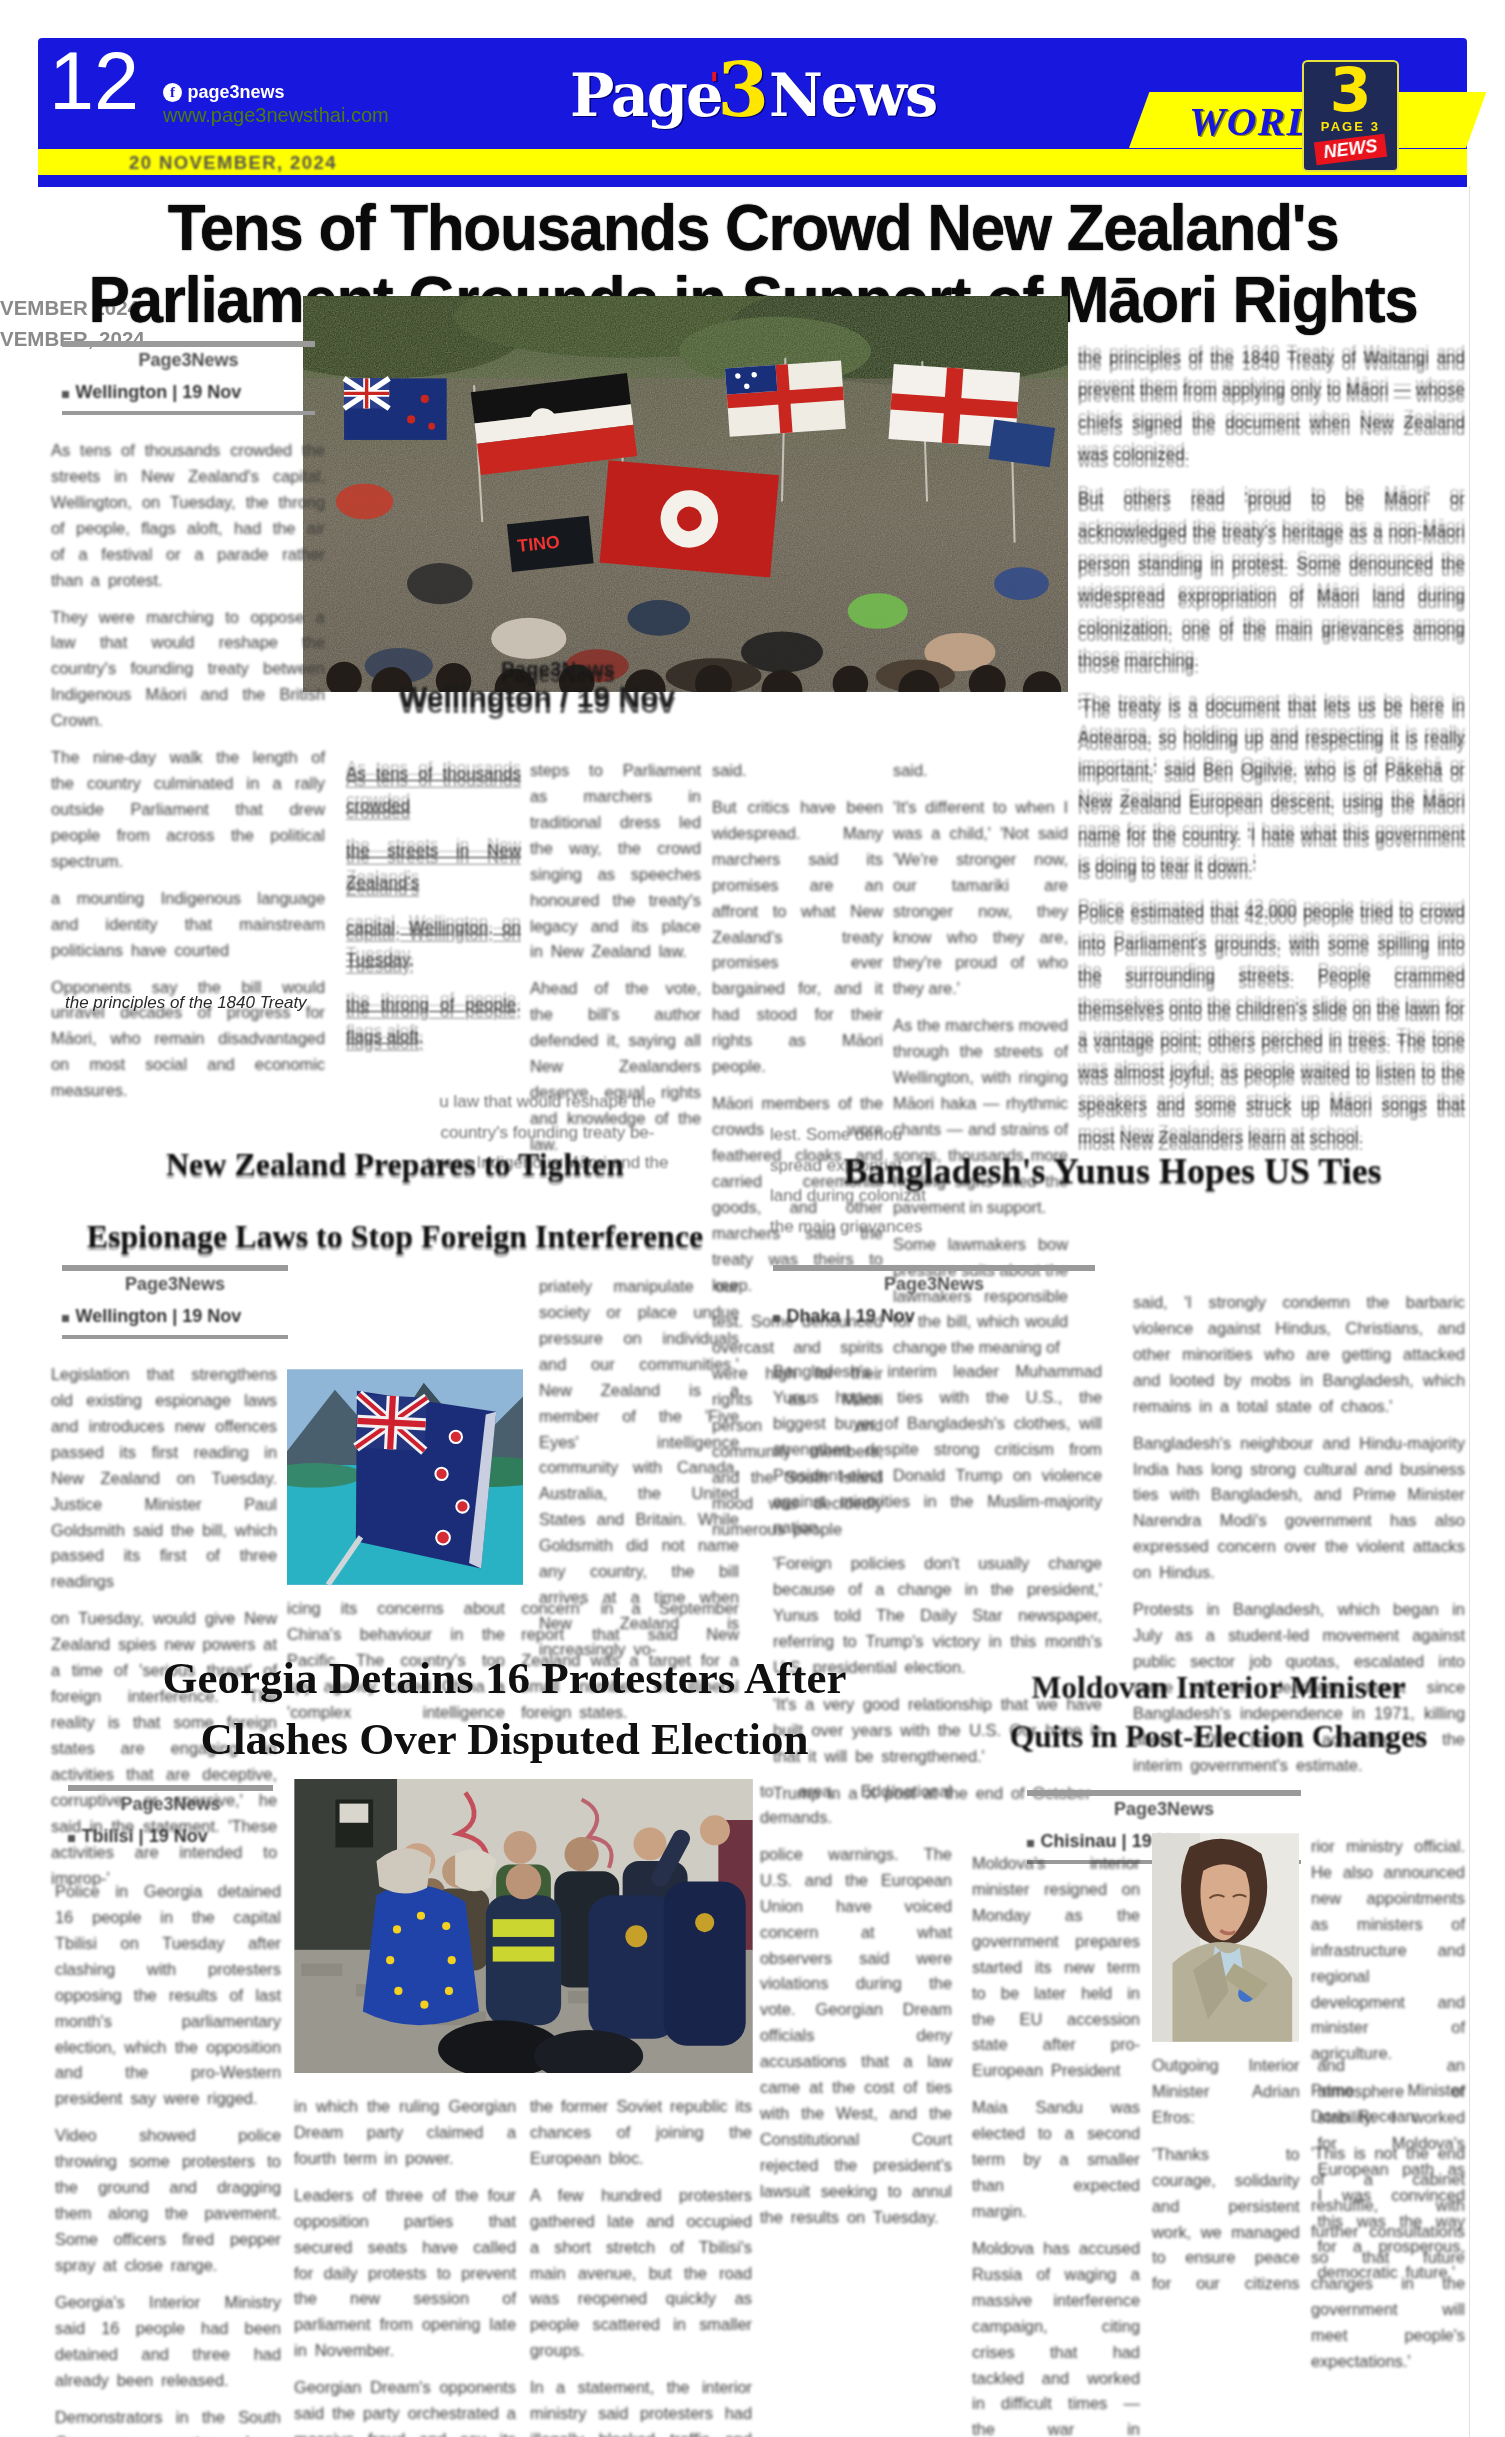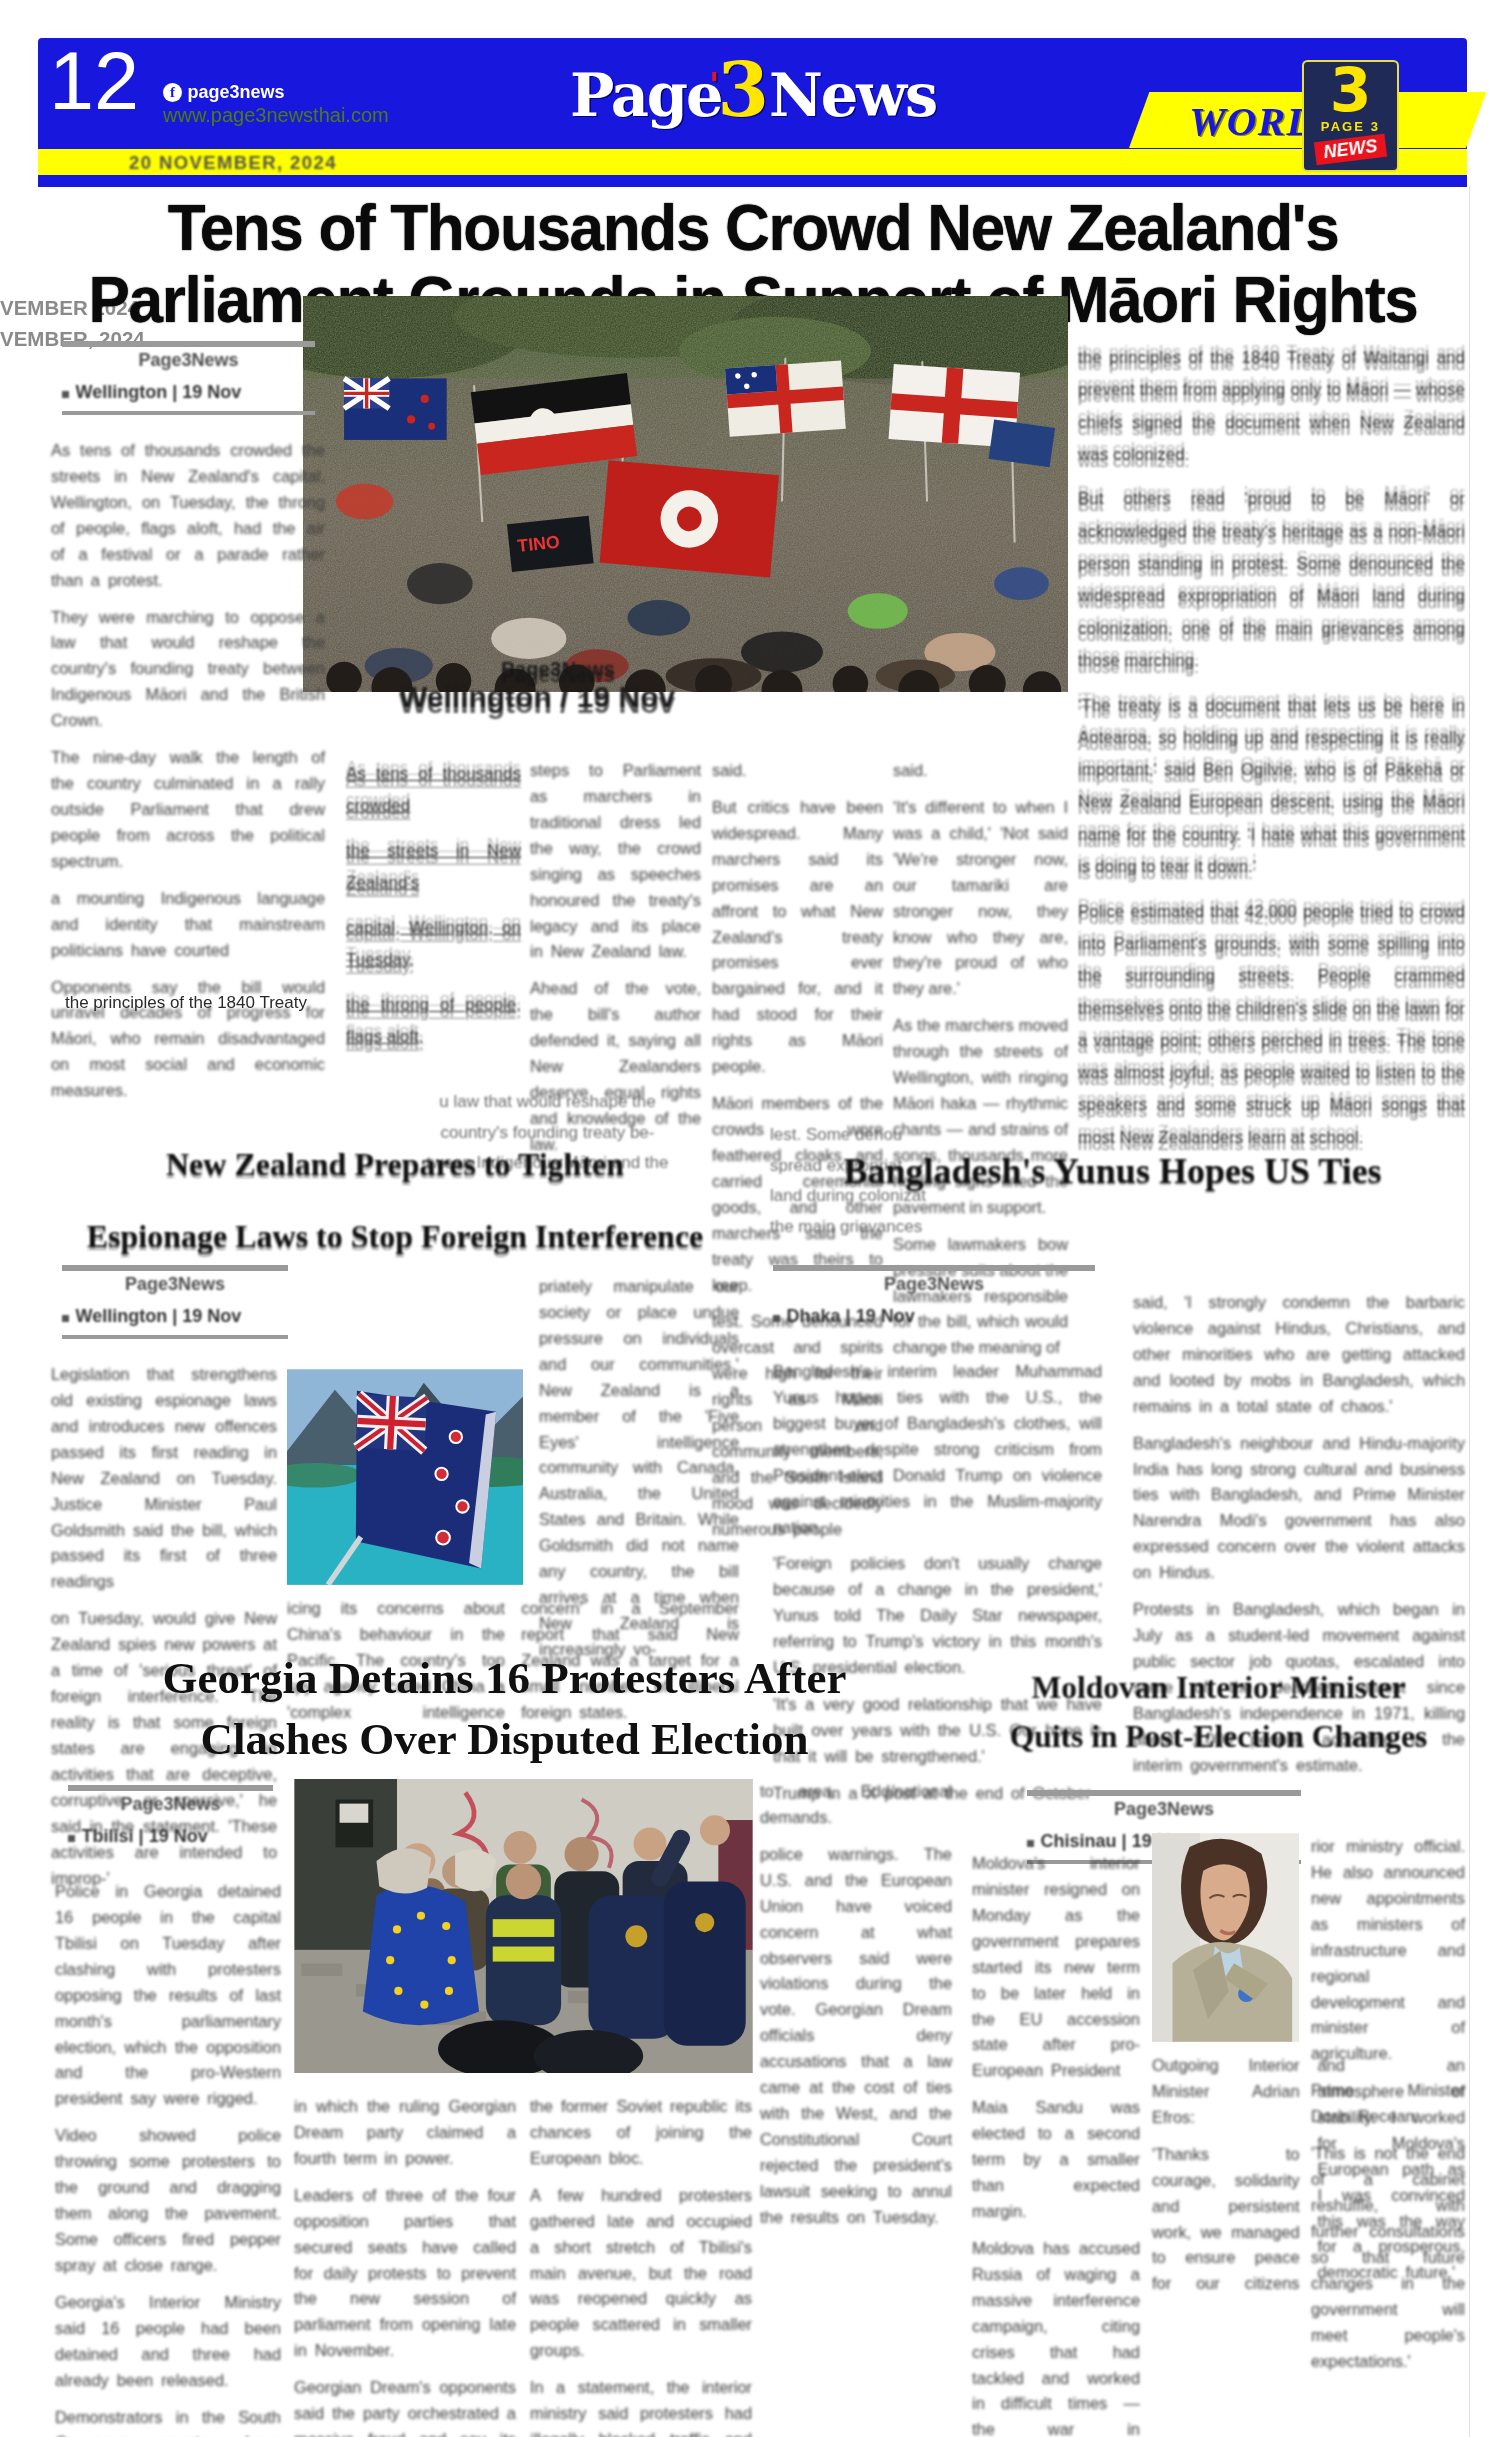--- a/index.html
+++ b/index.html
@@ -214,21 +214,21 @@
     <div class="dateline"><span class="bullet"></span><span>Wellington | 19 Nov</span></div>
     <div class="rule" style="margin-top:8.2px;height:4.1px;"></div>
   </div>
   <div class="abs col garb" style="left:51px;top:438px;width:274px;">
     <p>As tens of thousands crowded the streets in New Zealand's capital, Wellington, on Tuesday, the throng of people, flags aloft, had the air of a festival or a parade rather than a protest.</p>
     <p>They were marching to oppose a law that would reshape the country's founding treaty between Indigenous Māori and the British Crown.</p>
     <p>The nine-day walk the length of the country culminated in a rally outside Parliament that drew people from across the political spectrum.</p>
     <p>a mounting Indigenous language and identity that mainstream politicians have courted</p>
     <p>Opponents say the bill would unravel decades of progress for Māori, who remain disadvantaged on most social and economic measures.</p>
   </div>
-  <div class="abs clearer" style="left:65px;top:989px;width:260px;">
+  <div class="abs clearer" style="left:65px;top:989px;width:260px;font-style:italic;">
     <p>the principles of the 1840 Treaty</p>
   </div>
 
   <div class="abs col ghost3" style="left:346px;top:758px;width:175px;text-decoration:underline;">
     <p>As tens of thousands crowded</p>
     <p>the streets in New Zealand's</p>
     <p>capital, Wellington, on Tuesday,</p>
     <p>the throng of people, flags aloft,</p>
   </div>
   <div class="abs col garb" style="left:530px;top:758px;width:171px;">

